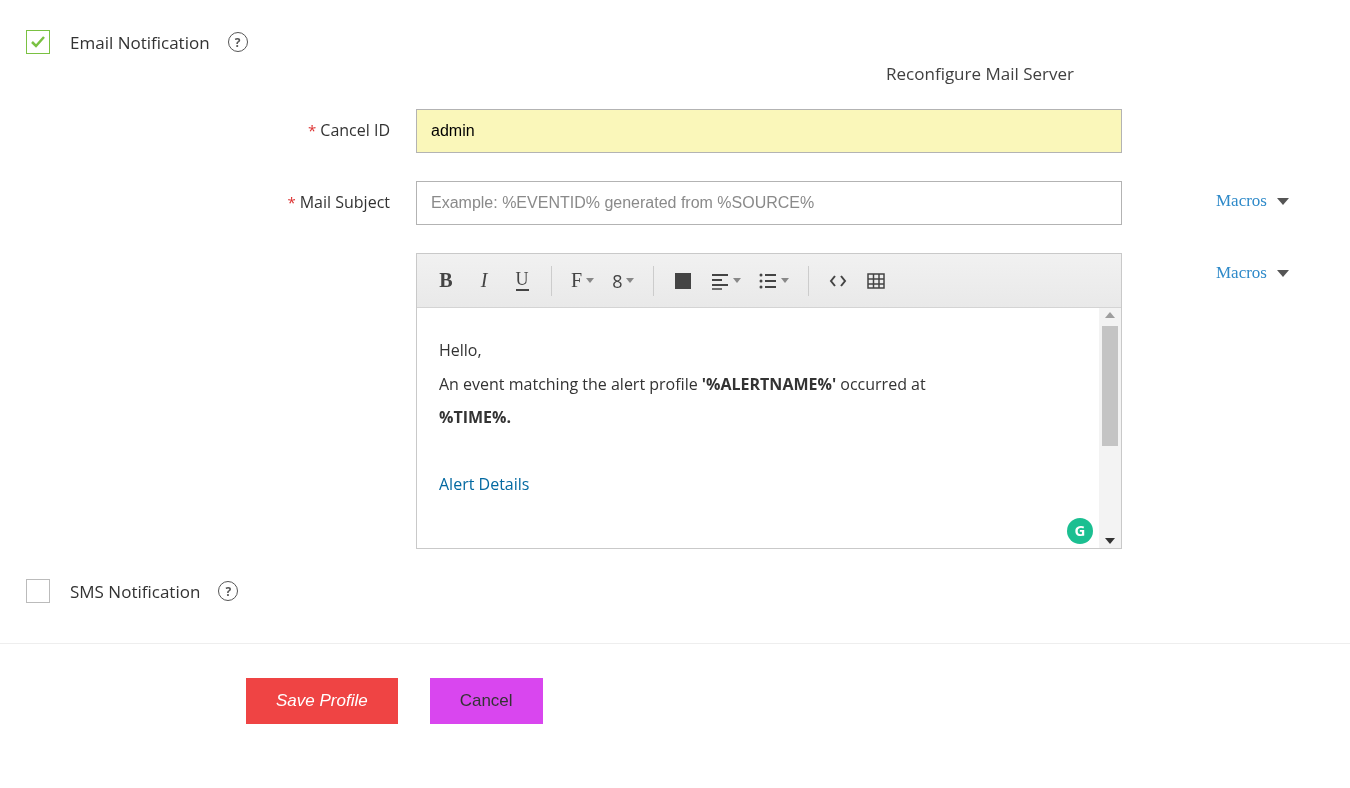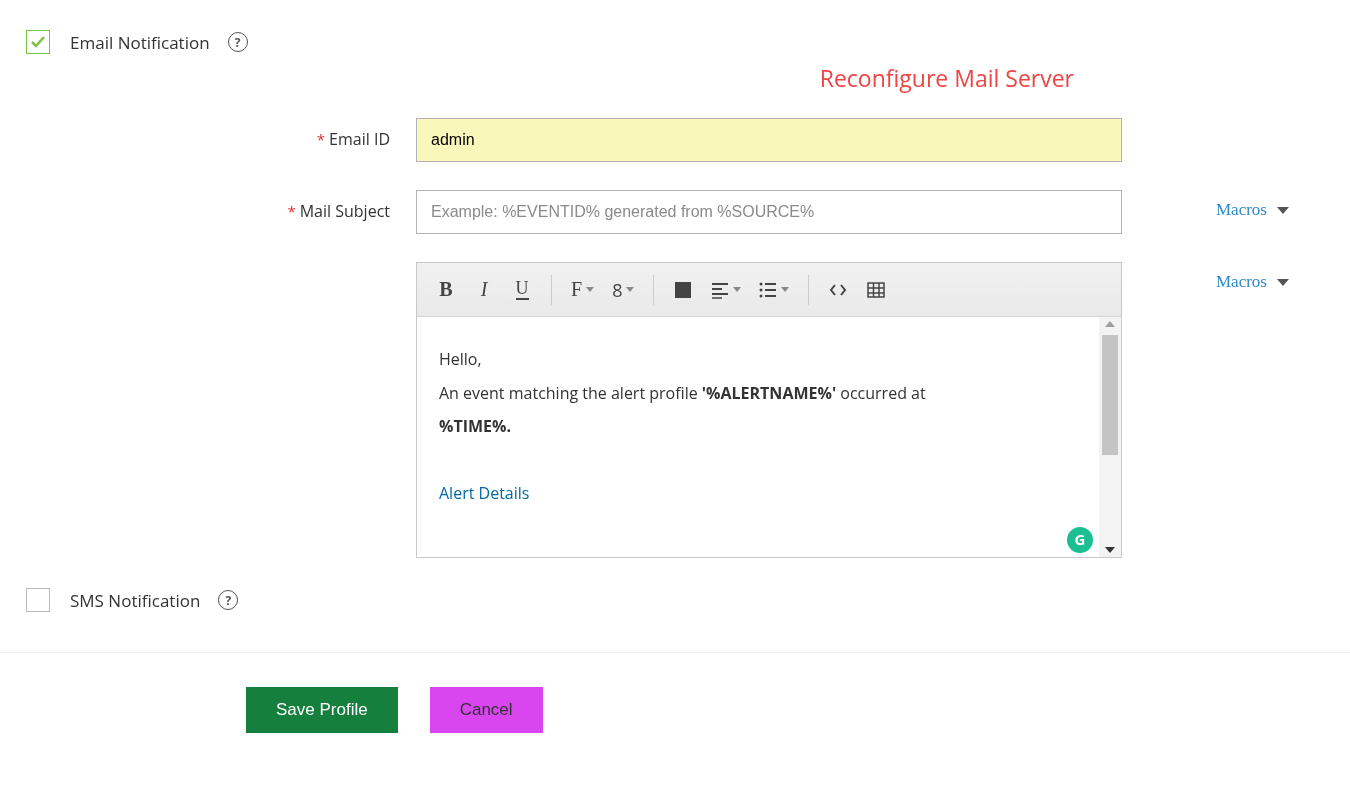--- a/index.html
+++ b/index.html
@@ -36,21 +36,21 @@
   width: 20px; height: 20px; border: 1.5px solid #555; border-radius: 50%;
   display: inline-flex; align-items: center; justify-content: center;
   font-size: 12px; color: #555; font-weight: bold; margin-left: 18px;
   cursor: default;
 }
 .link-row {
   text-align: right;
   padding-right: 250px;
   margin-bottom: 24px;
 }
-.link { color: #ef4444; font-size: 23px; cursor: pointer; }
+.link { color: #404040; font-size: 17px; cursor: pointer; }
 .form-indent { margin-left: 0; }
 .form-row {
   display: flex;
   align-items: flex-start;
   margin-bottom: 28px;
 }
 .label-col {
   width: 390px;
   text-align: right;
   padding-right: 26px;
@@ -153,21 +153,21 @@
 .section-row.sms { margin-top: 30px; margin-bottom: 40px; }
 .divider { border: none; border-top: 1px solid #eee; margin: 0 -26px; }
 .footer {
   display: flex;
   padding: 34px 0 0 220px;
 }
 .btn {
   height: 46px; padding: 0 30px; font-size: 17px; border: none;
   cursor: pointer; margin-right: 32px;
 }
-.btn-primary { background: #15803d; color: #fff; }
+.btn-primary { background: #ef4444; color: #fff; font-style: italic; }
 .btn-secondary { background: #d946ef; color: #333; }
 </style>
 </head>
 <body>
 
 <div class="page">
 
   <div class="section-row">
     <span class="checkbox checked">
       <svg class="checkmark" viewBox="0 0 16 16">
@@ -177,21 +177,21 @@
     <span class="section-label">Email Notification</span>
     <span class="help-circle">?</span>
   </div>
 
   <div class="link-row">
     <span class="link">Reconfigure Mail Server</span>
   </div>
 
   <div class="form-row form-indent">
     <div class="label-col">
-      <span class="req">*</span><span class="label-text">Email ID</span>
+      <span class="req">*</span><span class="label-text">Cancel ID</span>
     </div>
     <div class="input-col">
       <input class="text-input highlight" value="admin" style="">
     </div>
   </div>
 
   <div class="form-row form-indent">
     <div class="label-col">
       <span class="req">*</span><span class="label-text">Mail Subject</span>
     </div>

